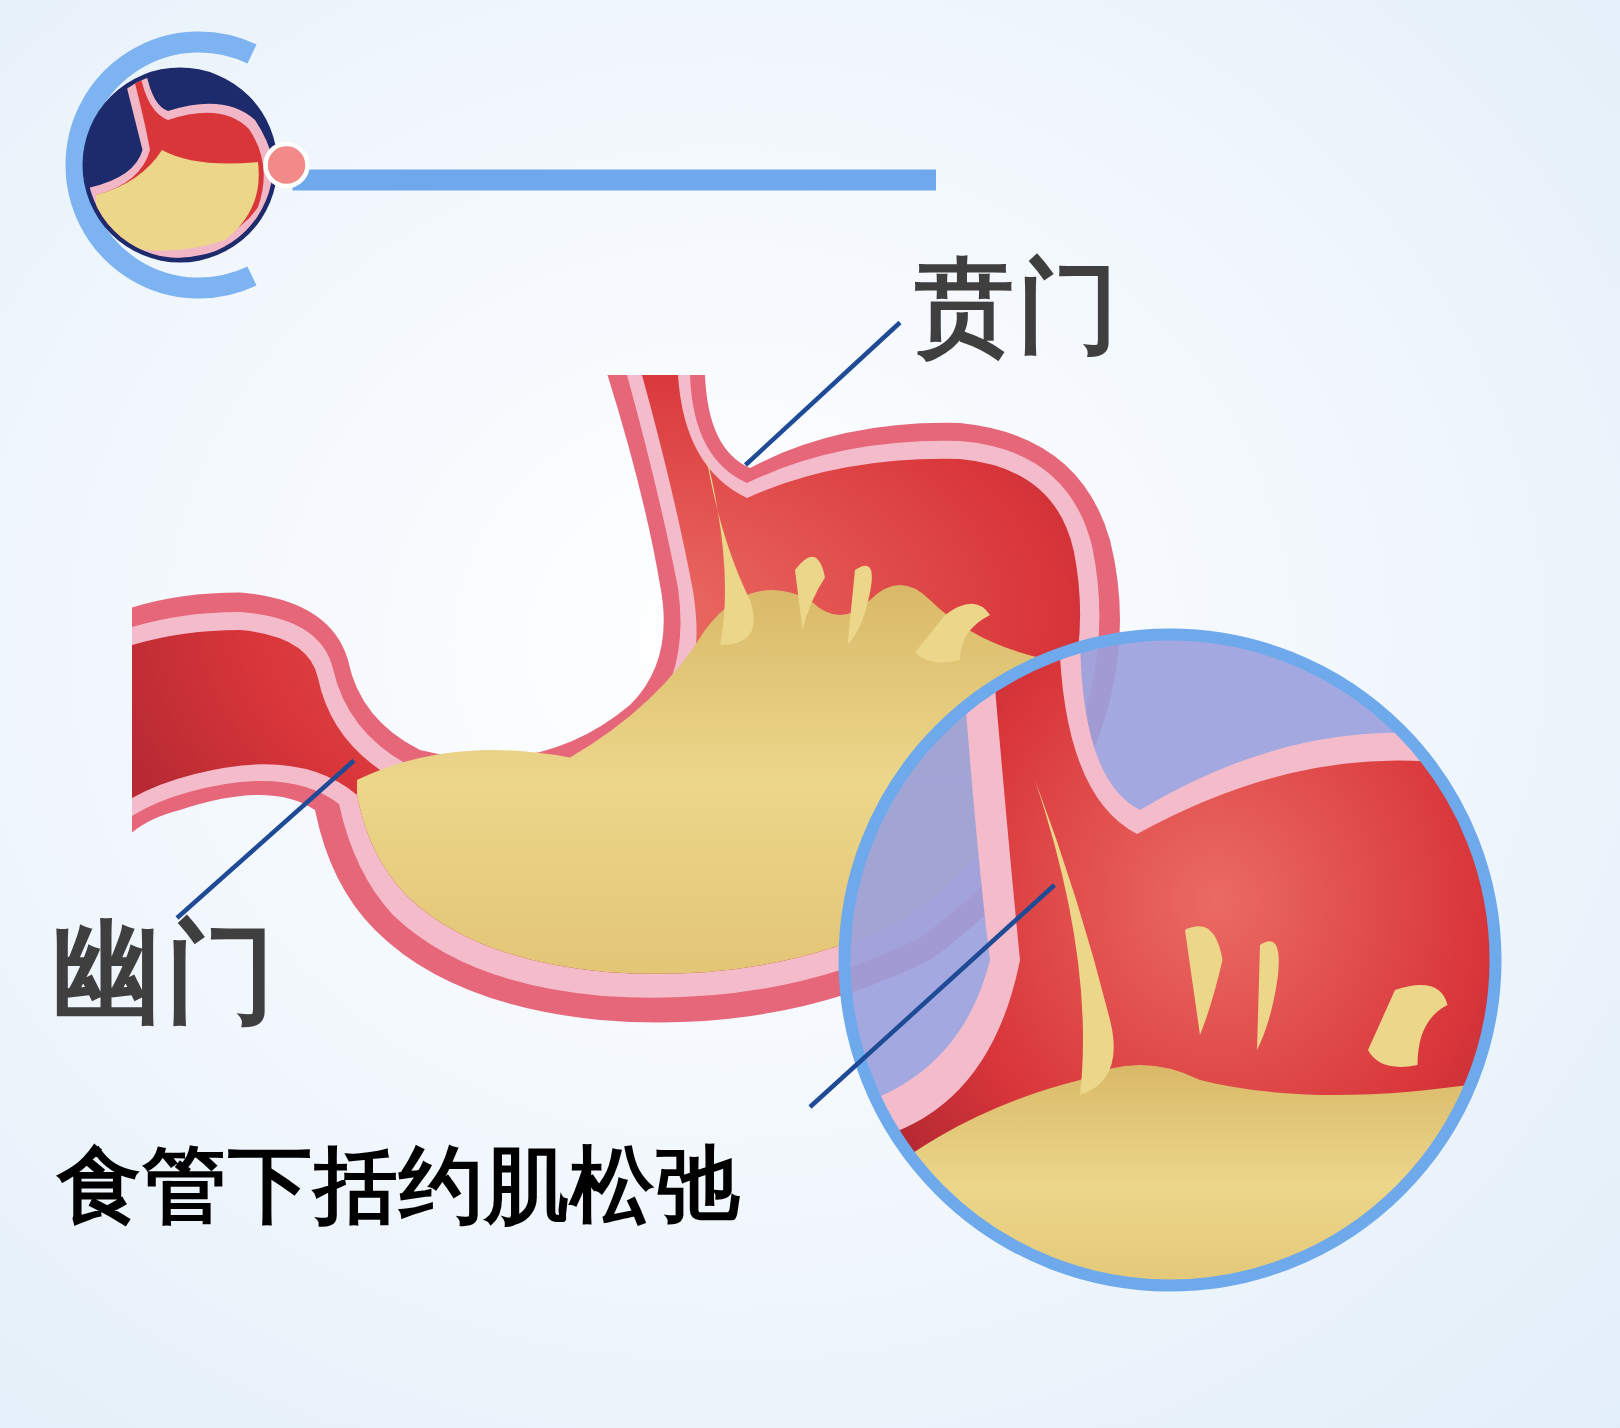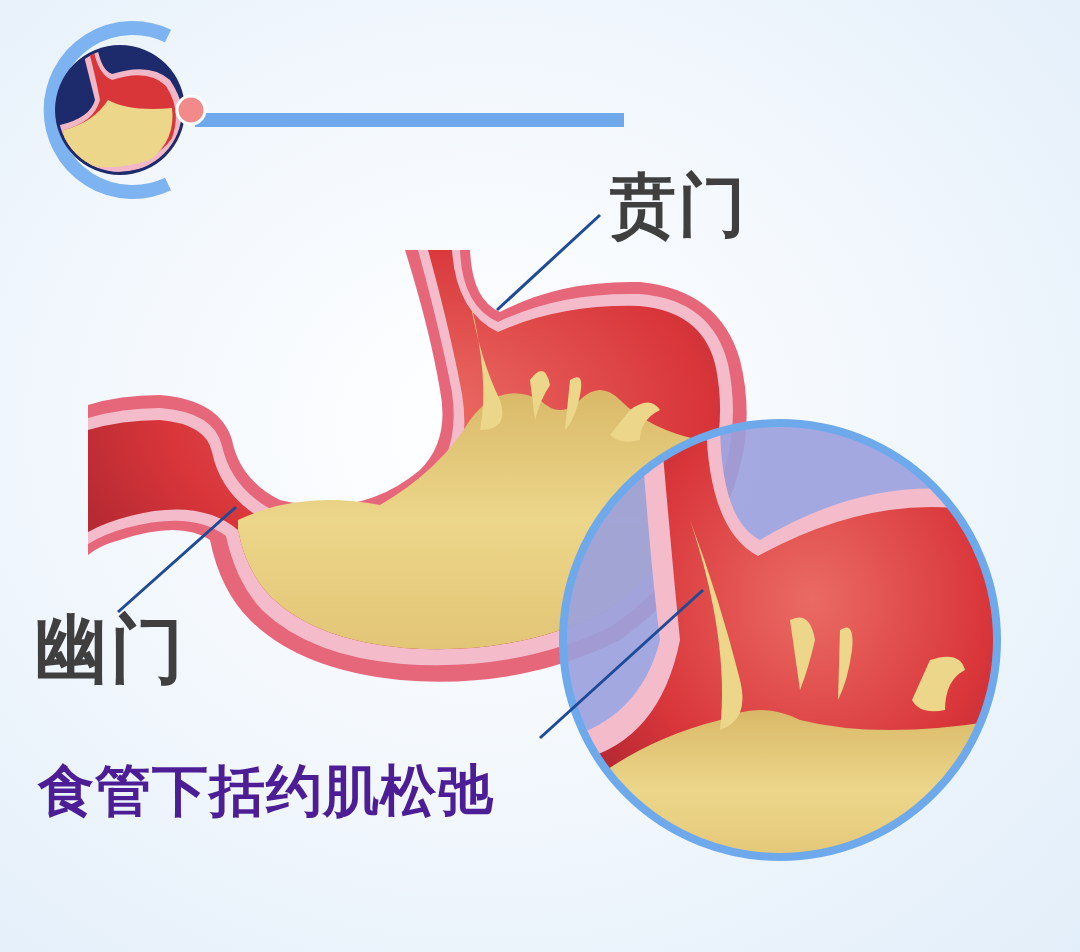--- a/index.html
+++ b/index.html
@@ -3,21 +3,21 @@
 <meta charset="utf-8">
 <style>
   html,body{margin:0;padding:0;}
   body{width:1080px;height:952px;overflow:hidden;position:relative;
     background:radial-gradient(ellipse at 45% 45%, #ffffff 0%, #f3f8fd 45%, #e2eef9 100%);
     font-family:"DejaVu Sans","Liberation Sans",sans-serif;}
   .stage{position:absolute;left:0;top:0;width:1080px;height:952px;}
   .label{position:absolute;color:#3f3f3f;font-weight:bold;letter-spacing:2px;line-height:1;}
   .label-cardia{left:608px;top:172px;font-size:68px;}
   .label-pylorus{left:34px;top:612px;font-size:74px;}
-  .caption{position:absolute;left:38px;top:758px;color:#4c1d95;font-weight:bold;font-size:56px;line-height:66px;letter-spacing:1px;}
+  .caption{position:absolute;left:38px;top:758px;color:#000000;font-weight:bold;font-size:56px;line-height:66px;letter-spacing:1px;}
 </style>
 </head>
 <body>
 
 <div class="stage">
   <svg width="1080" height="952" viewBox="0 0 1080 952" xmlns="http://www.w3.org/2000/svg" style="position:absolute;left:0;top:0">
     <defs>
       <radialGradient id="redg" cx="55%" cy="40%" r="60%">
         <stop offset="0%" stop-color="#ea6b63"></stop>
         <stop offset="70%" stop-color="#d9363a"></stop>

